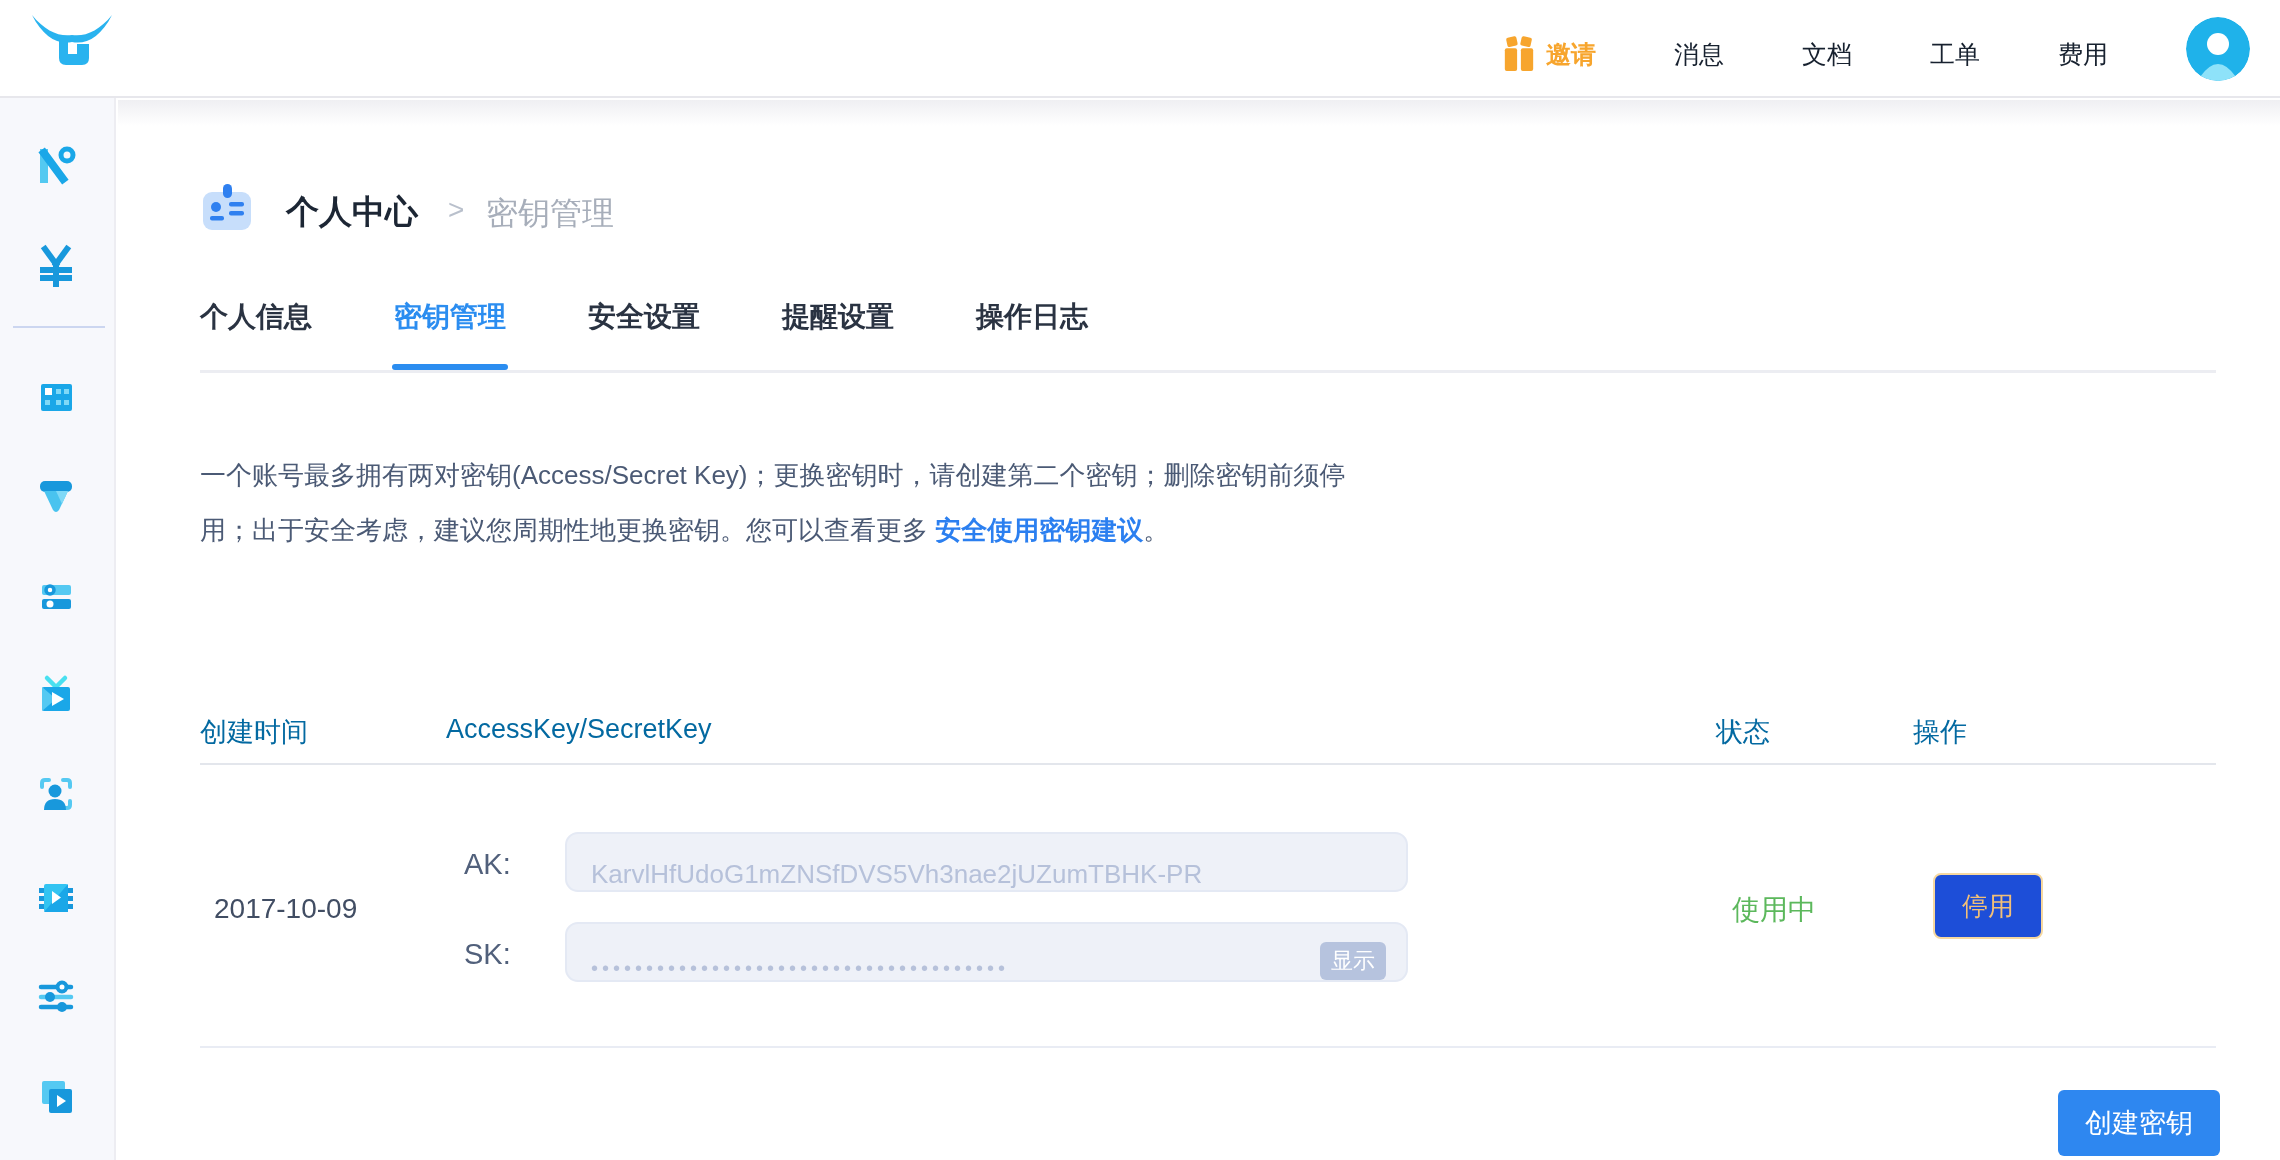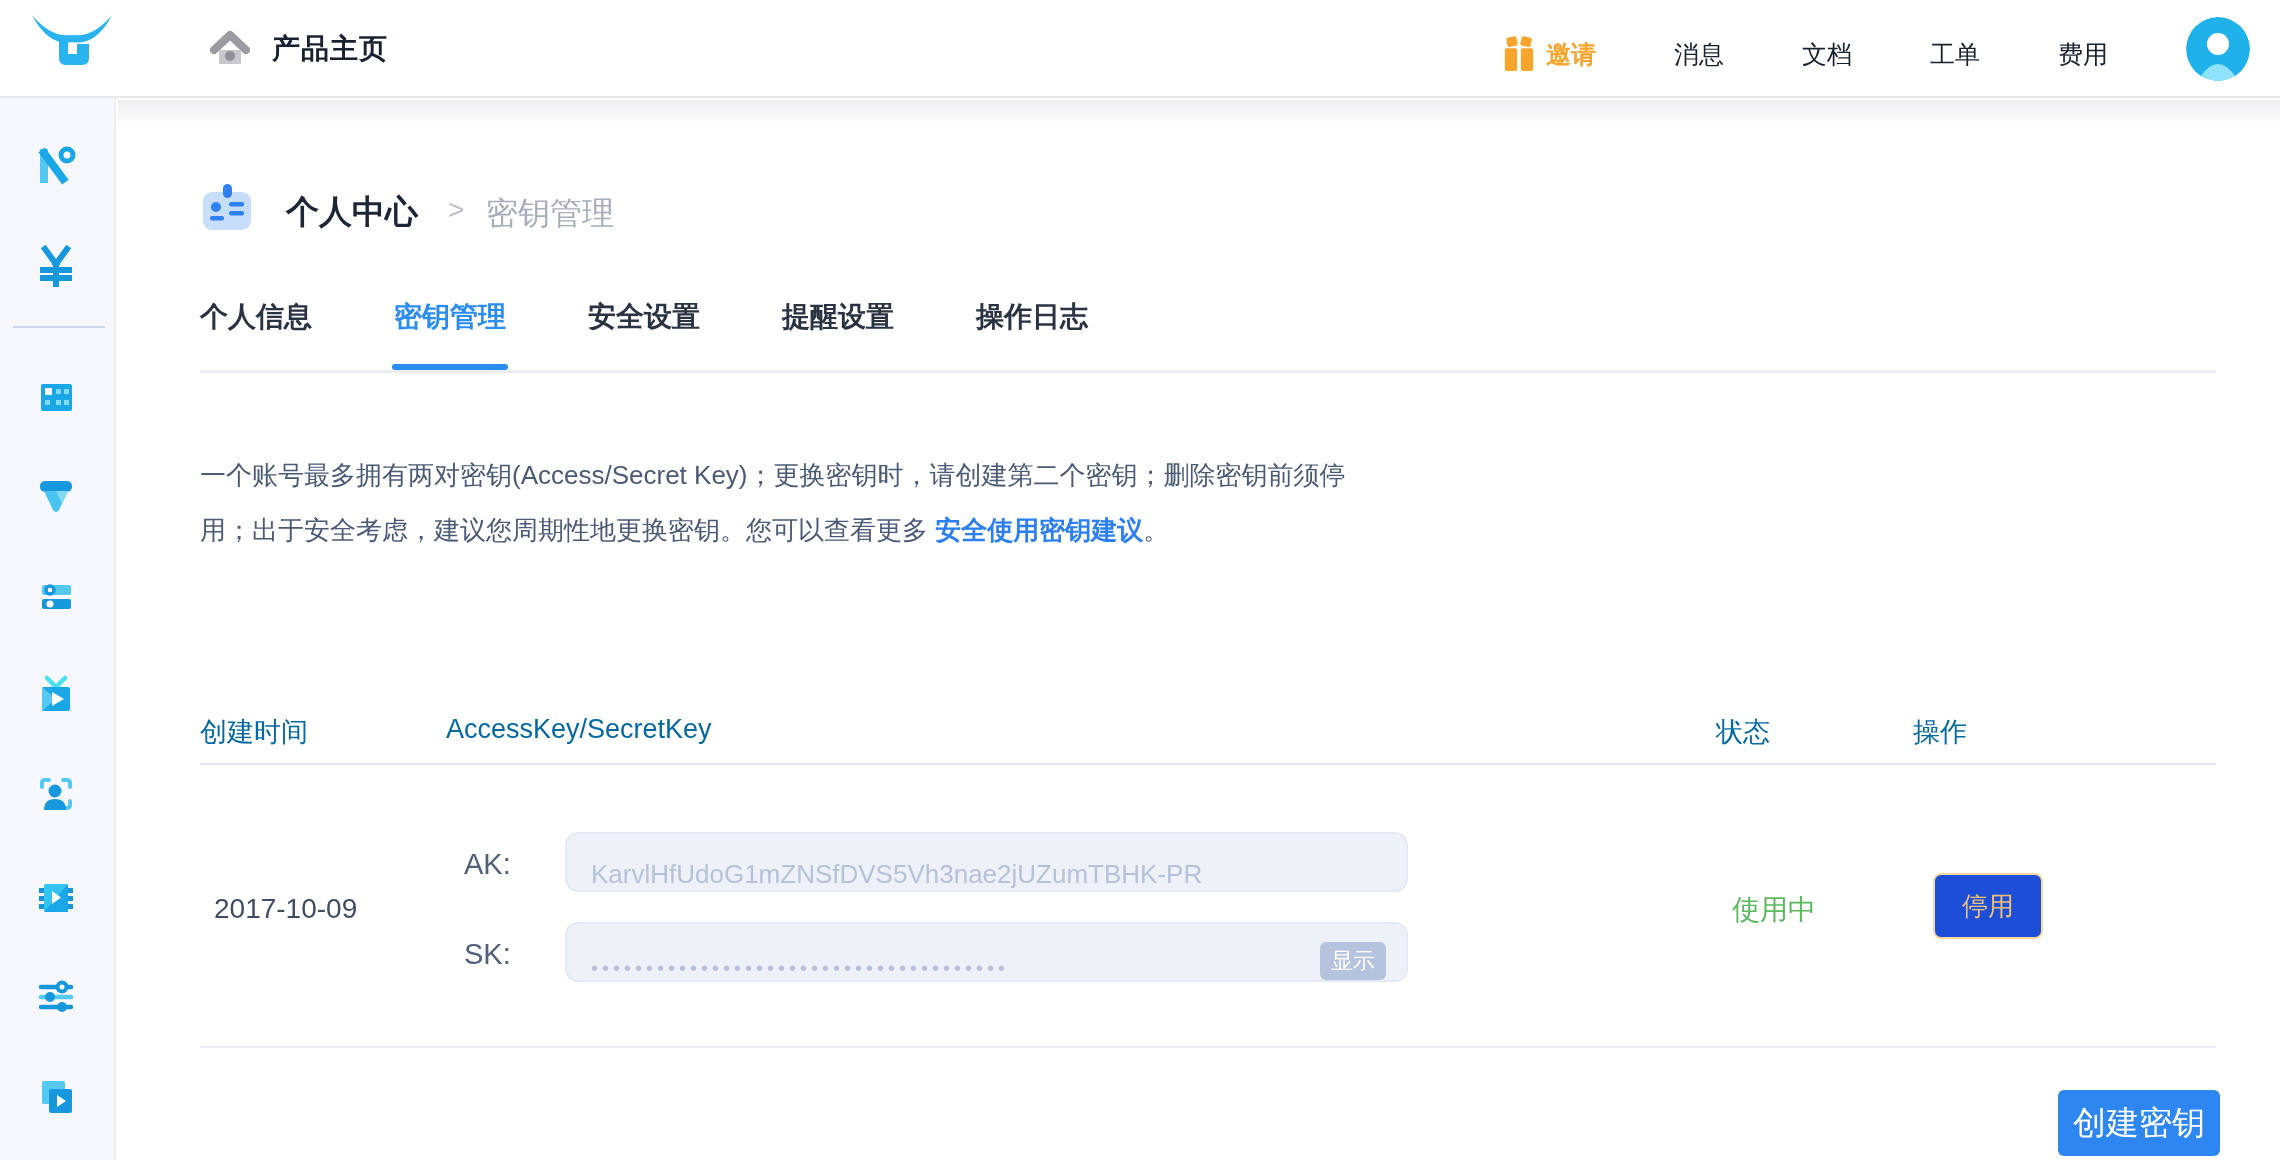--- a/index.html
+++ b/index.html
@@ -55,40 +55,32 @@
     border:2px solid #e4e9f4; border-radius:13px; display:flex; align-items:flex-end; padding:12px 20px 0 24px; cursor:text; }
   .ak-input { top:832px; } .sk-input { top:922px; }
   .key-input .val { font-size:26px; color:#b6c1da; }
   .sk-input .val { font-size:20px; letter-spacing:4px; }
   .show-btn { margin-left:auto; width:66px; height:38px; background:#b6c3de; color:#fff; font-size:22px;
     border:none; border-radius:6px; cursor:pointer; display:flex; align-items:center; justify-content:center; }
   .cell-status { position:absolute; left:1732px; top:891px; font-size:28px; color:#5cb85c; }
   .stop-btn { position:absolute; left:1933px; top:873px; width:110px; height:66px; background:#1d4ed8;
     border:2px solid #f6d8a0; border-radius:8px; color:#f2bf77; font-size:26px; cursor:pointer; }
   .create-btn { position:absolute; left:2058px; top:1090px; width:162px; height:66px; background:#2e87f0;
-    border:none; border-radius:6px; color:#fff; font-size:33px; cursor:pointer; }
+    border:none; border-radius:6px; color:#fff; font-size:27px; cursor:pointer; }
 </style>
 </head>
 <body>
 
 <div class="page">
 
   <div class="topbar">
     <svg class="logo" viewBox="0 0 84 60">
       <path d="M2 3 C13 25 28 33 42 30 C56 33 71 25 82 3 C69 19 55 25 42 23 C29 25 15 19 2 3 Z" fill="#29b3ef"></path>
       <path d="M29 27 L29 46 Q29 53 36 53 L52 53 Q59 53 59 46 L59 32 L47 32 L47 42 L38 42 L38 27 Z" fill="#29b3ef"></path>
     </svg>
-    <div class="home-group">
-      <svg class="home-ic" viewBox="0 0 40 38">
-        <path d="M4 20 L20 5 L36 20" fill="none" stroke="#9b9ba1" stroke-width="8" stroke-linecap="round" stroke-linejoin="round"></path>
-        <rect x="9" y="20" width="22" height="14" fill="#c7c7cc"></rect>
-        <circle cx="20" cy="26" r="5" fill="#8f8f95"></circle>
-      </svg>
-      <span class="home-label">产品主页</span>
-    </div>
     <div class="topnav">
       <div class="nav-item accent">
         <svg width="34" height="38" viewBox="0 0 36 40">
           <rect x="5" y="2" width="11" height="10" rx="2" fill="#f7a52d" transform="rotate(-12 10 7)"></rect>
           <rect x="20" y="2" width="11" height="10" rx="2" fill="#f7a52d" transform="rotate(12 26 7)"></rect>
           <rect x="3" y="14" width="13" height="24" rx="2" fill="#f7a52d"></rect>
           <rect x="20" y="14" width="13" height="24" rx="2" fill="#f7a52d"></rect>
         </svg>
         <span>邀请</span>
       </div>

